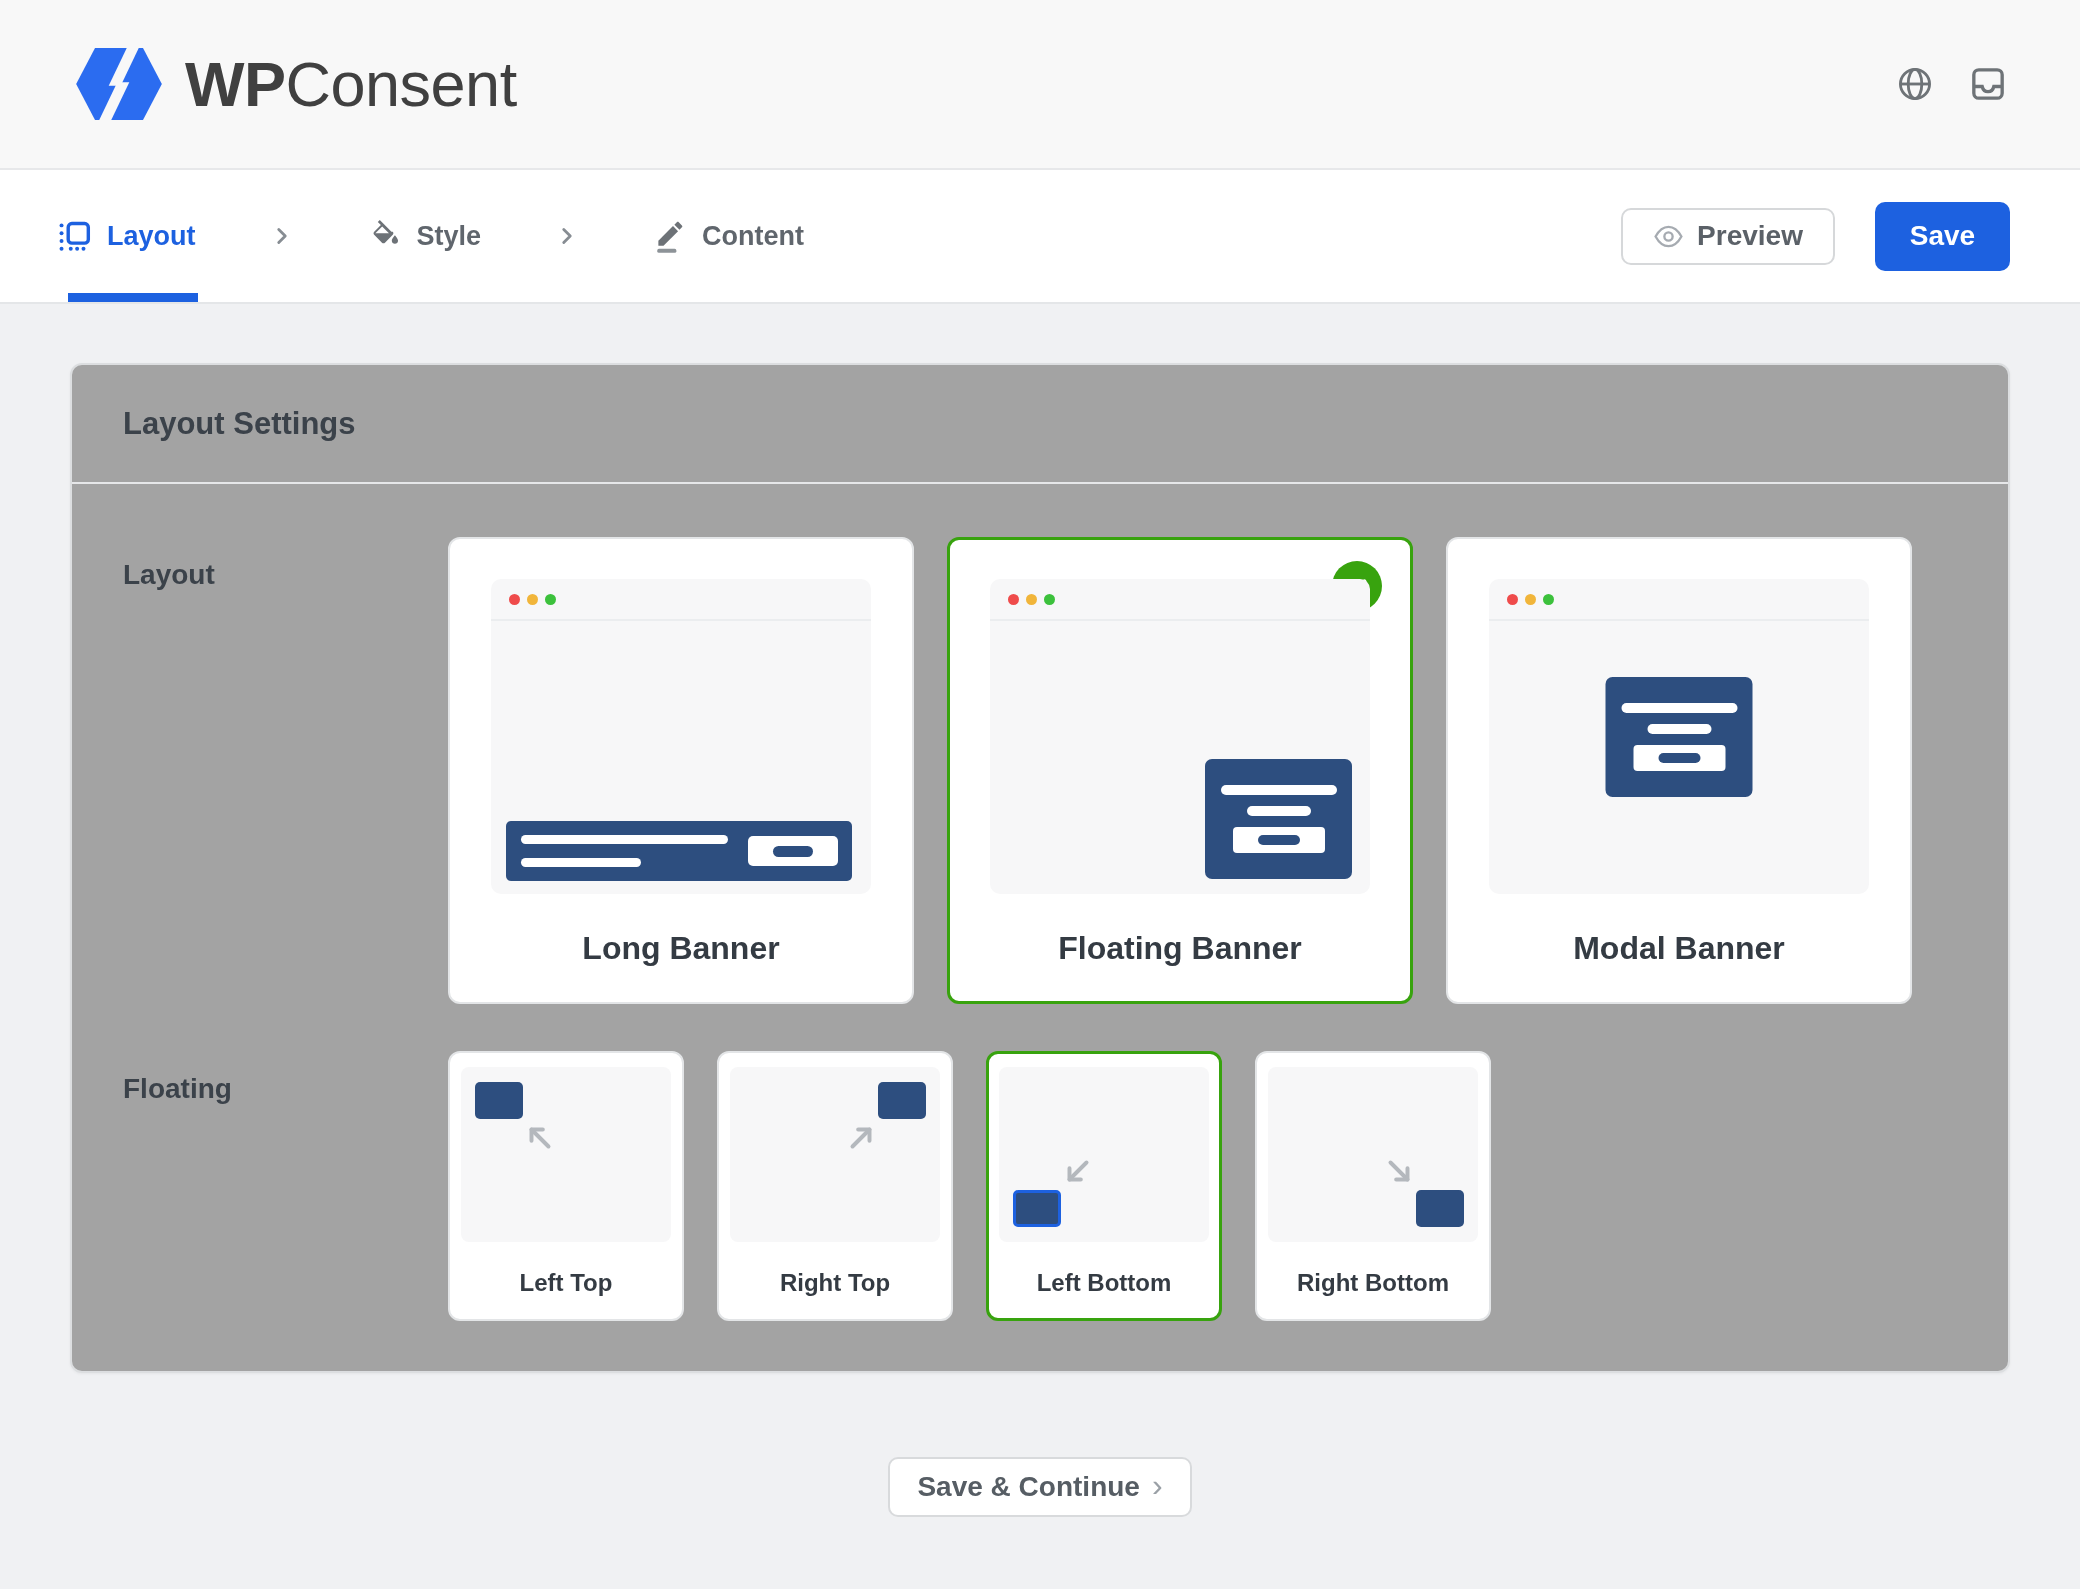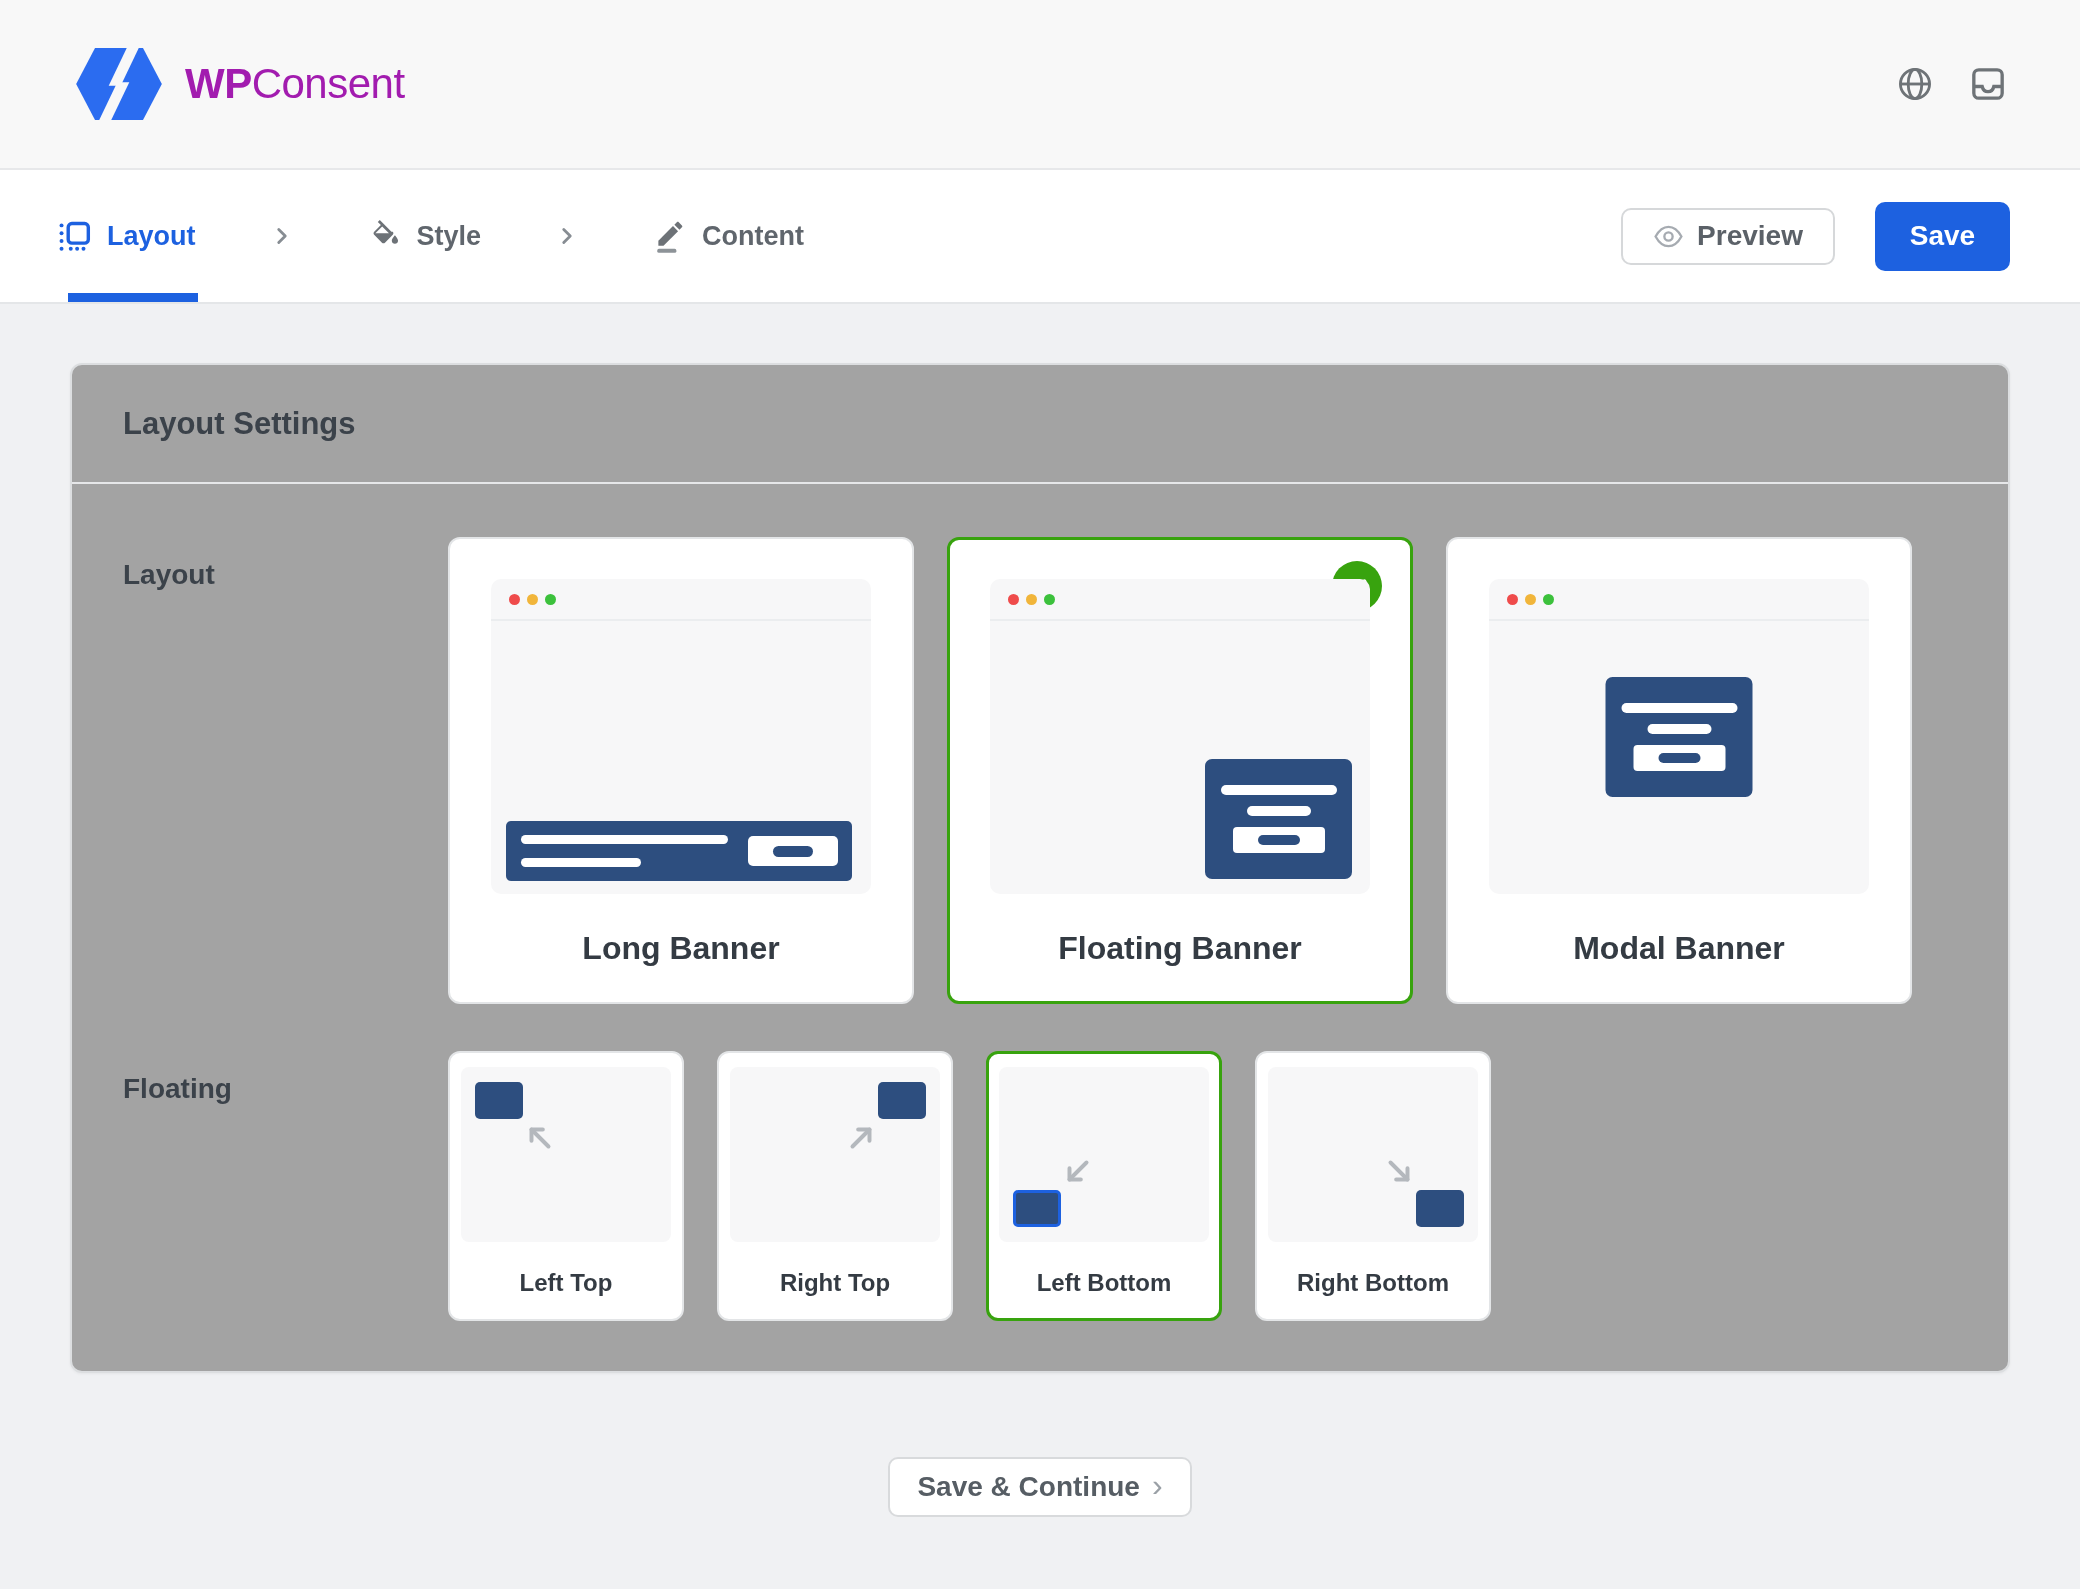--- a/index.html
+++ b/index.html
@@ -10,21 +10,21 @@
   }
 
   
   .topbar {
     height:170px; background:#f8f8f8; border-bottom:2px solid #e7e8ea;
     display:flex; align-items:center; justify-content:space-between;
     padding:0 72px 0 75px;
   }
   .brand { display:flex; align-items:center; }
   .brand-mark { width:88px; height:72px; }
-  .brand-text { margin-left:22px; font-size:42px; letter-spacing:-0.5px; color:#a21caf; }
+  .brand-text { margin-left:22px; font-size:63px; letter-spacing:-0.5px; color:#404040; }
   .brand-text .b { font-weight:800; }
   .brand-text .r { font-weight:400; }
   .topbar-icons { display:flex; align-items:center; gap:34px; }
   .topbar-icons svg { display:block; }
 
   
   .navbar {
     height:134px; background:#ffffff; border-bottom:2px solid #e4e6e8;
     display:flex; align-items:stretch; padding:0 70px 0 58px;
   }

